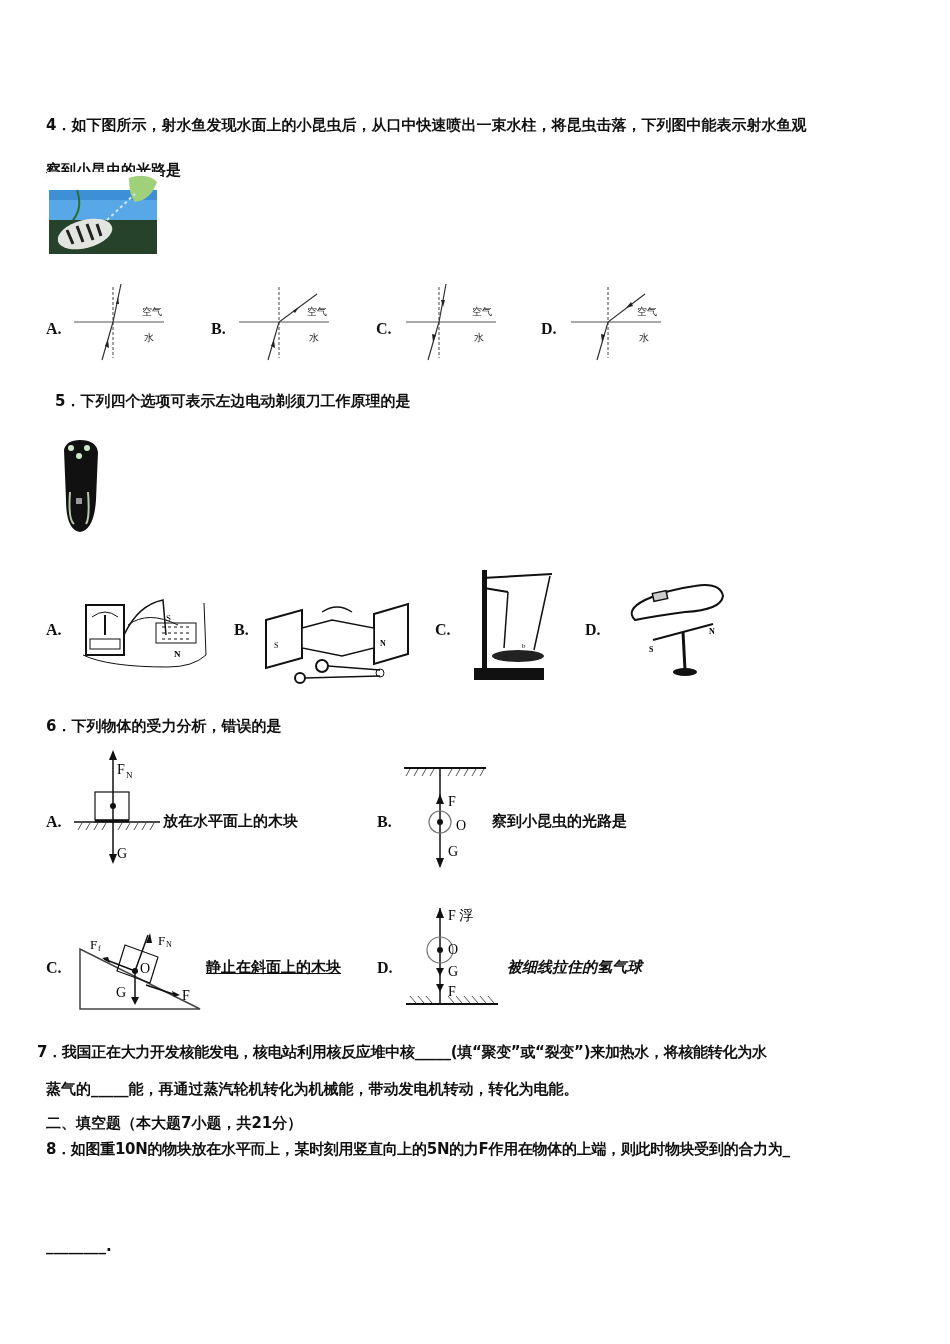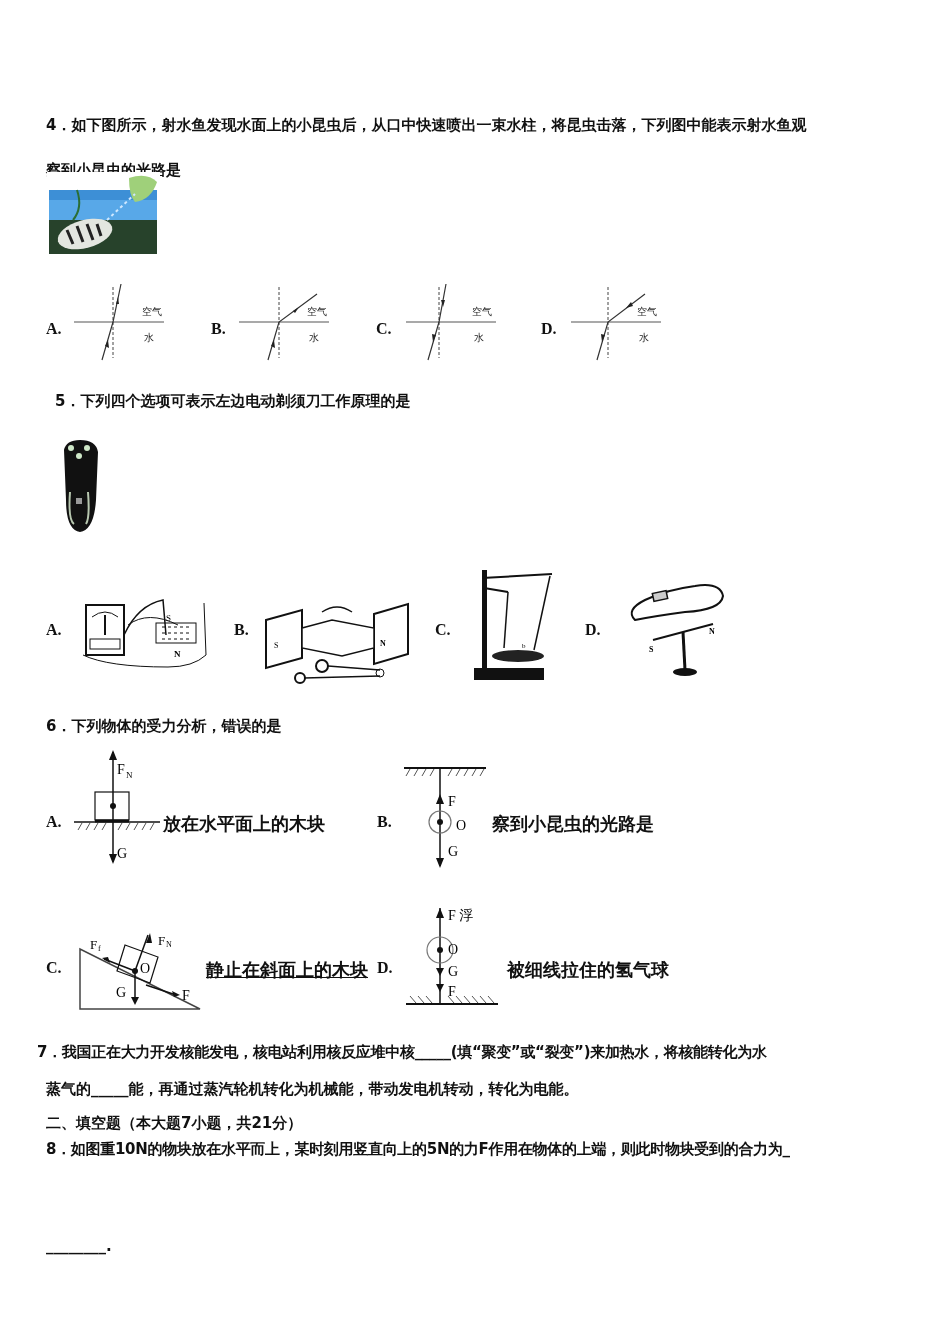--- a/index.html
+++ b/index.html
@@ -1,21 +1,21 @@
 <!DOCTYPE html>
 <html><head>
 <meta charset="utf-8">
 <style>
   html, body { margin: 0; padding: 0; background: #ffffff; }
   body { width: 950px; height: 1344px; position: relative; overflow: hidden;
          font-family: "DejaVu Sans", "Liberation Sans", sans-serif; color: #111; }
   .abs { position: absolute; }
   .q-text { font-size: 15px; font-weight: bold; line-height: 20px; white-space: nowrap; }
   .opt-label { font-family: "Liberation Serif", "DejaVu Serif", serif; font-weight: bold; font-size: 16px; }
-  .caption { font-size: 18px; font-weight: bold; white-space: nowrap; }
+  .caption { font-size: 15px; font-weight: bold; white-space: nowrap; }
   .svgtext { font-family: "Liberation Serif", serif; }
   .photo { position: absolute; }
 </style>
 </head>
 <body>
 
 <div class="abs q-text" style="left:46px; top:102px;margin-top:13px;">4．如下图所示，射水鱼发现水面上的小昆虫后，从口中快速喷出一束水柱，将昆虫击落，下列图中能表示射水鱼观</div>
 <div class="abs q-text" style="left:46px; top:140px;margin-top:20px;">察到小昆虫的光路是</div>
 
 <div class="photo" style="left:47px; top:172px; width:113px; height:86px;">
@@ -237,21 +237,21 @@
       <line x1="62" y1="92" x2="68" y2="99"></line>
     <line x1="70" y1="92" x2="76" y2="99"></line>
       <line x1="78" y1="92" x2="84" y2="99"></line>
       <line x1="86" y1="92" x2="92" y2="99"></line>
   </g>
   <text x="46" y="16" font-size="14" class="svgtext">F 浮</text>
   <text x="46" y="50" font-size="14" class="svgtext">O</text>
   <text x="46" y="72" font-size="14" class="svgtext">G</text>
   <text x="46" y="92" font-size="14" class="svgtext">F</text>
 </svg>
-<div class="abs caption" style="left:507px; top:958px;">被细线拉住的氢气球</div>
+<div class="abs caption" style="left:507px; top:958px;font-style:italic;">被细线拉住的氢气球</div>
 
 <div class="abs q-text" style="left:37px; top:1042px; letter-spacing:-0.3px;">7．我国正在大力开发核能发电，核电站利用核反应堆中核_____(填“聚变”或“裂变”)来加热水，将核能转化为水</div>
 <div class="abs q-text" style="left:46px; top:1079px;">蒸气的_____能，再通过蒸汽轮机转化为机械能，带动发电机转动，转化为电能。</div>
 
 <div class="abs q-text" style="left:46px; top:1113px;text-align:center;">二、填空题（本大题7小题，共21分）</div>
 
 <div class="abs q-text" style="left:46px; top:1139px; letter-spacing:-0.3px;">8．如图重10N的物块放在水平而上，某时刻用竖直向上的5N的力F作用在物体的上端，则此时物块受到的合力为_</div>
 <div class="abs q-text" style="left:46px; top:1236px;">________.</div>
 
 </body></html>

